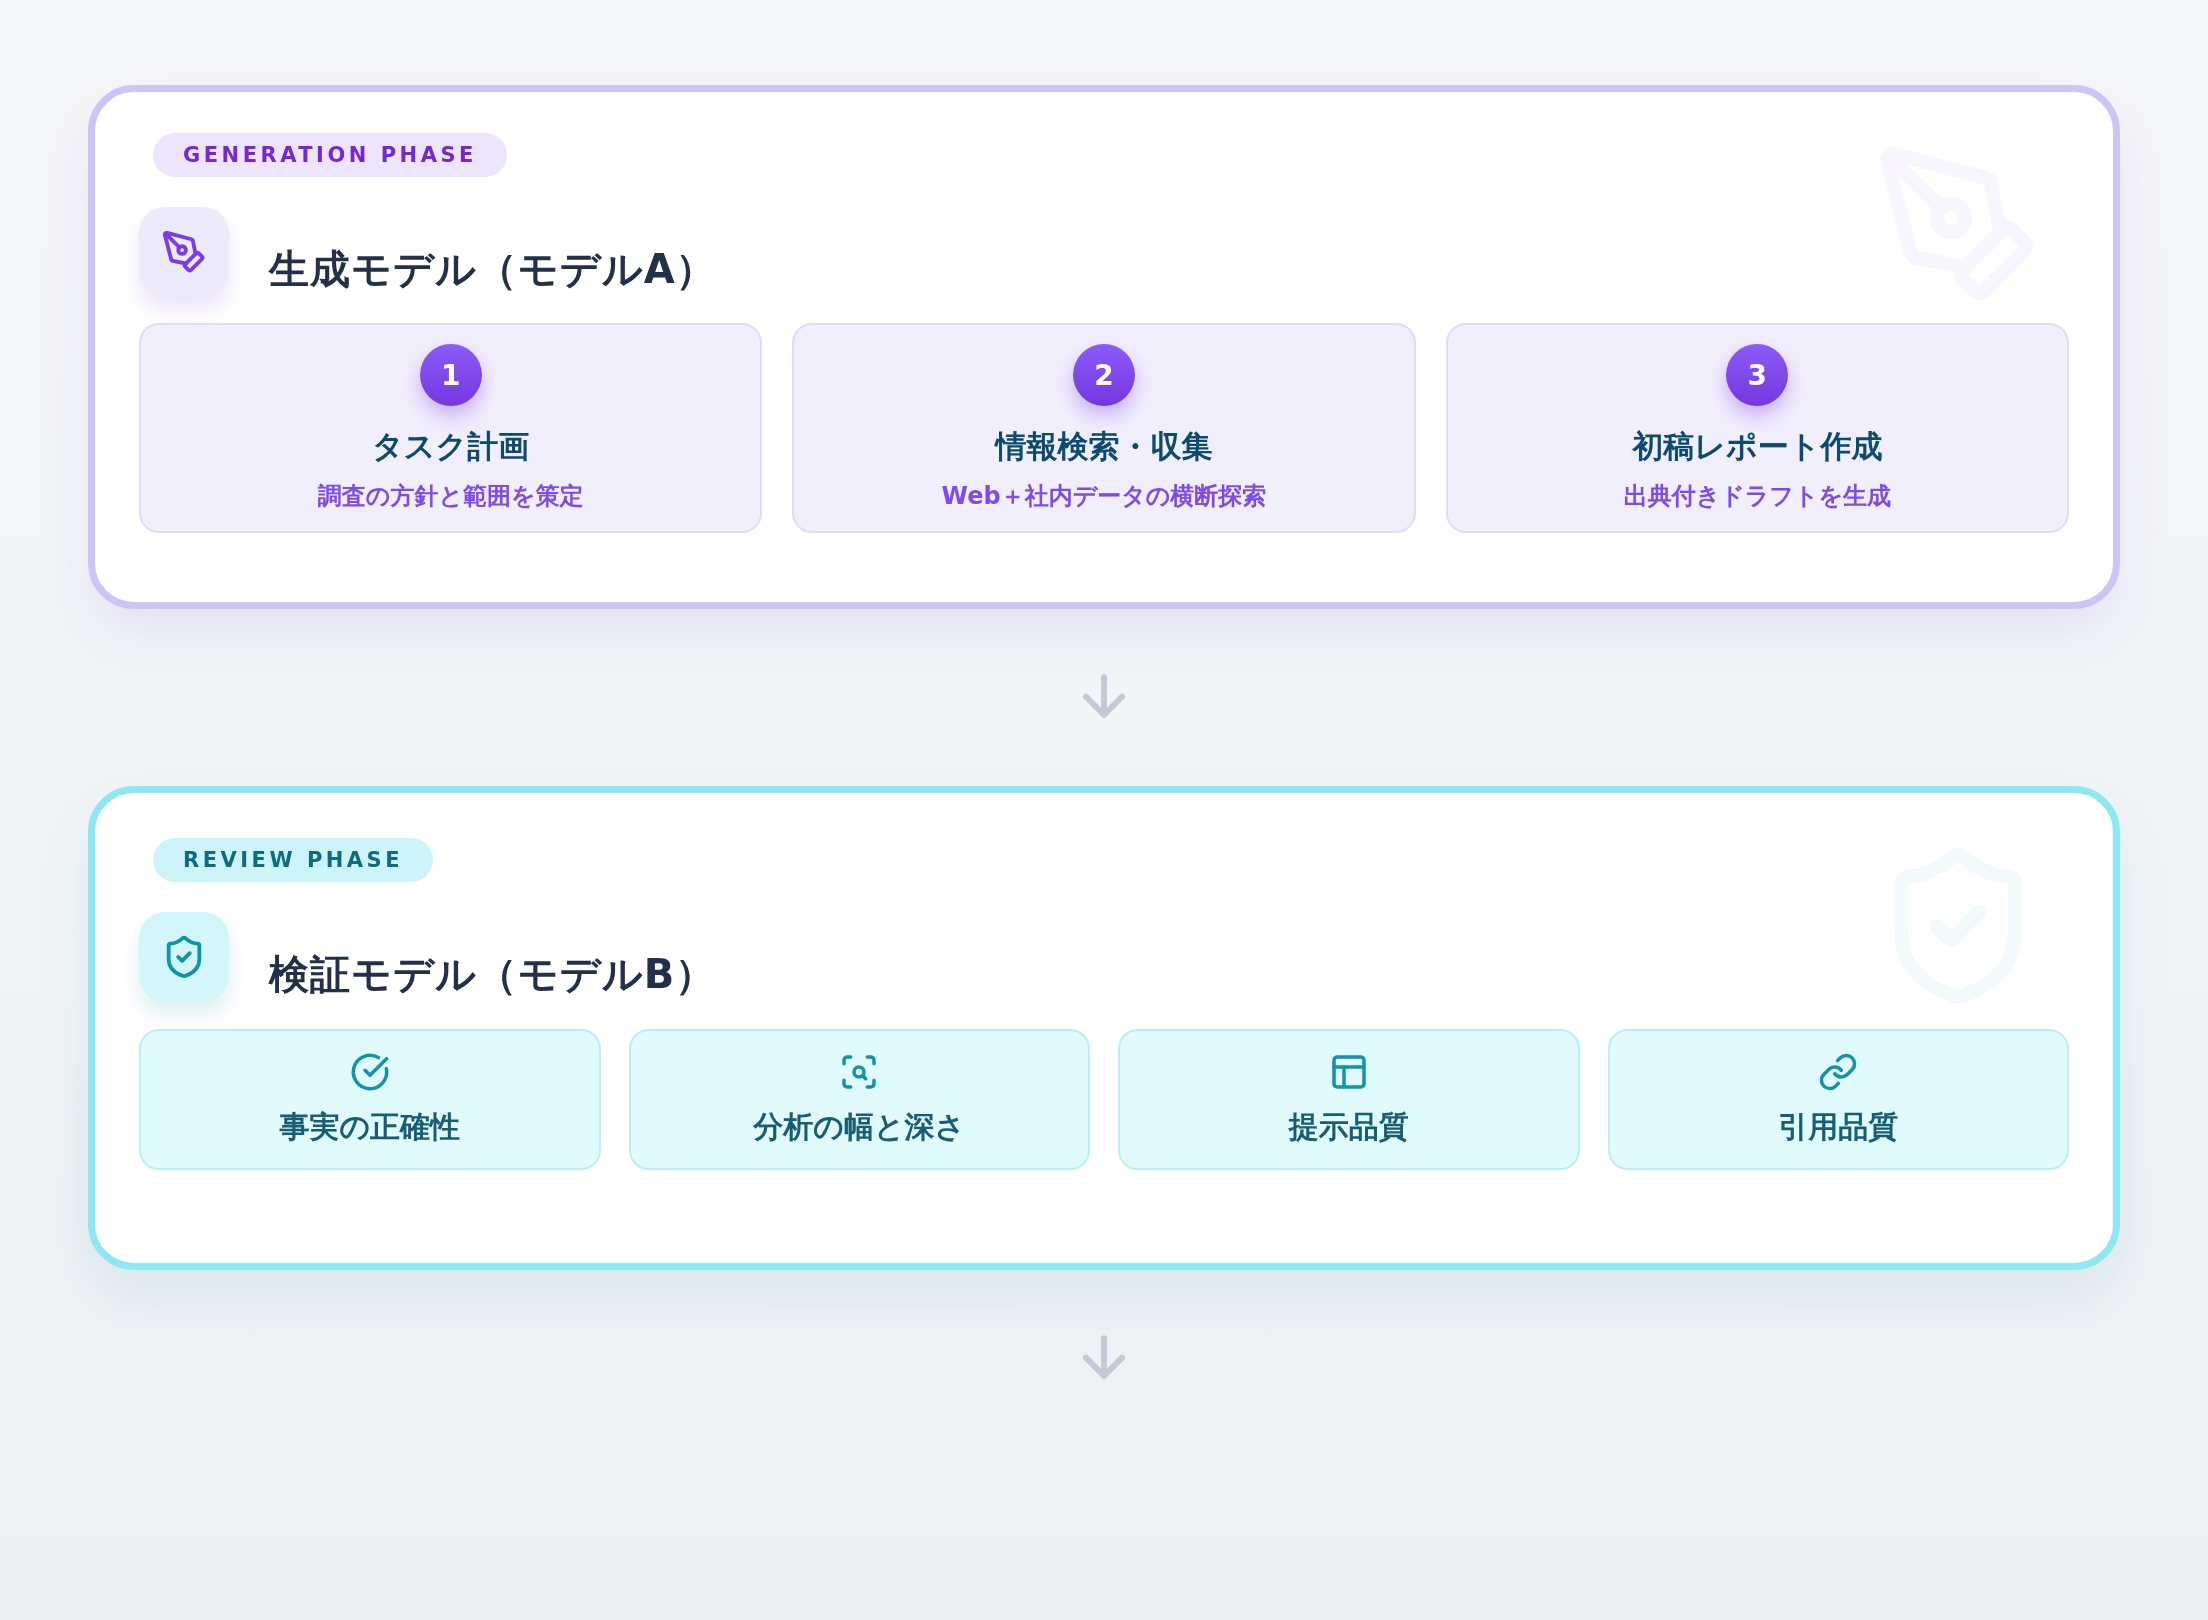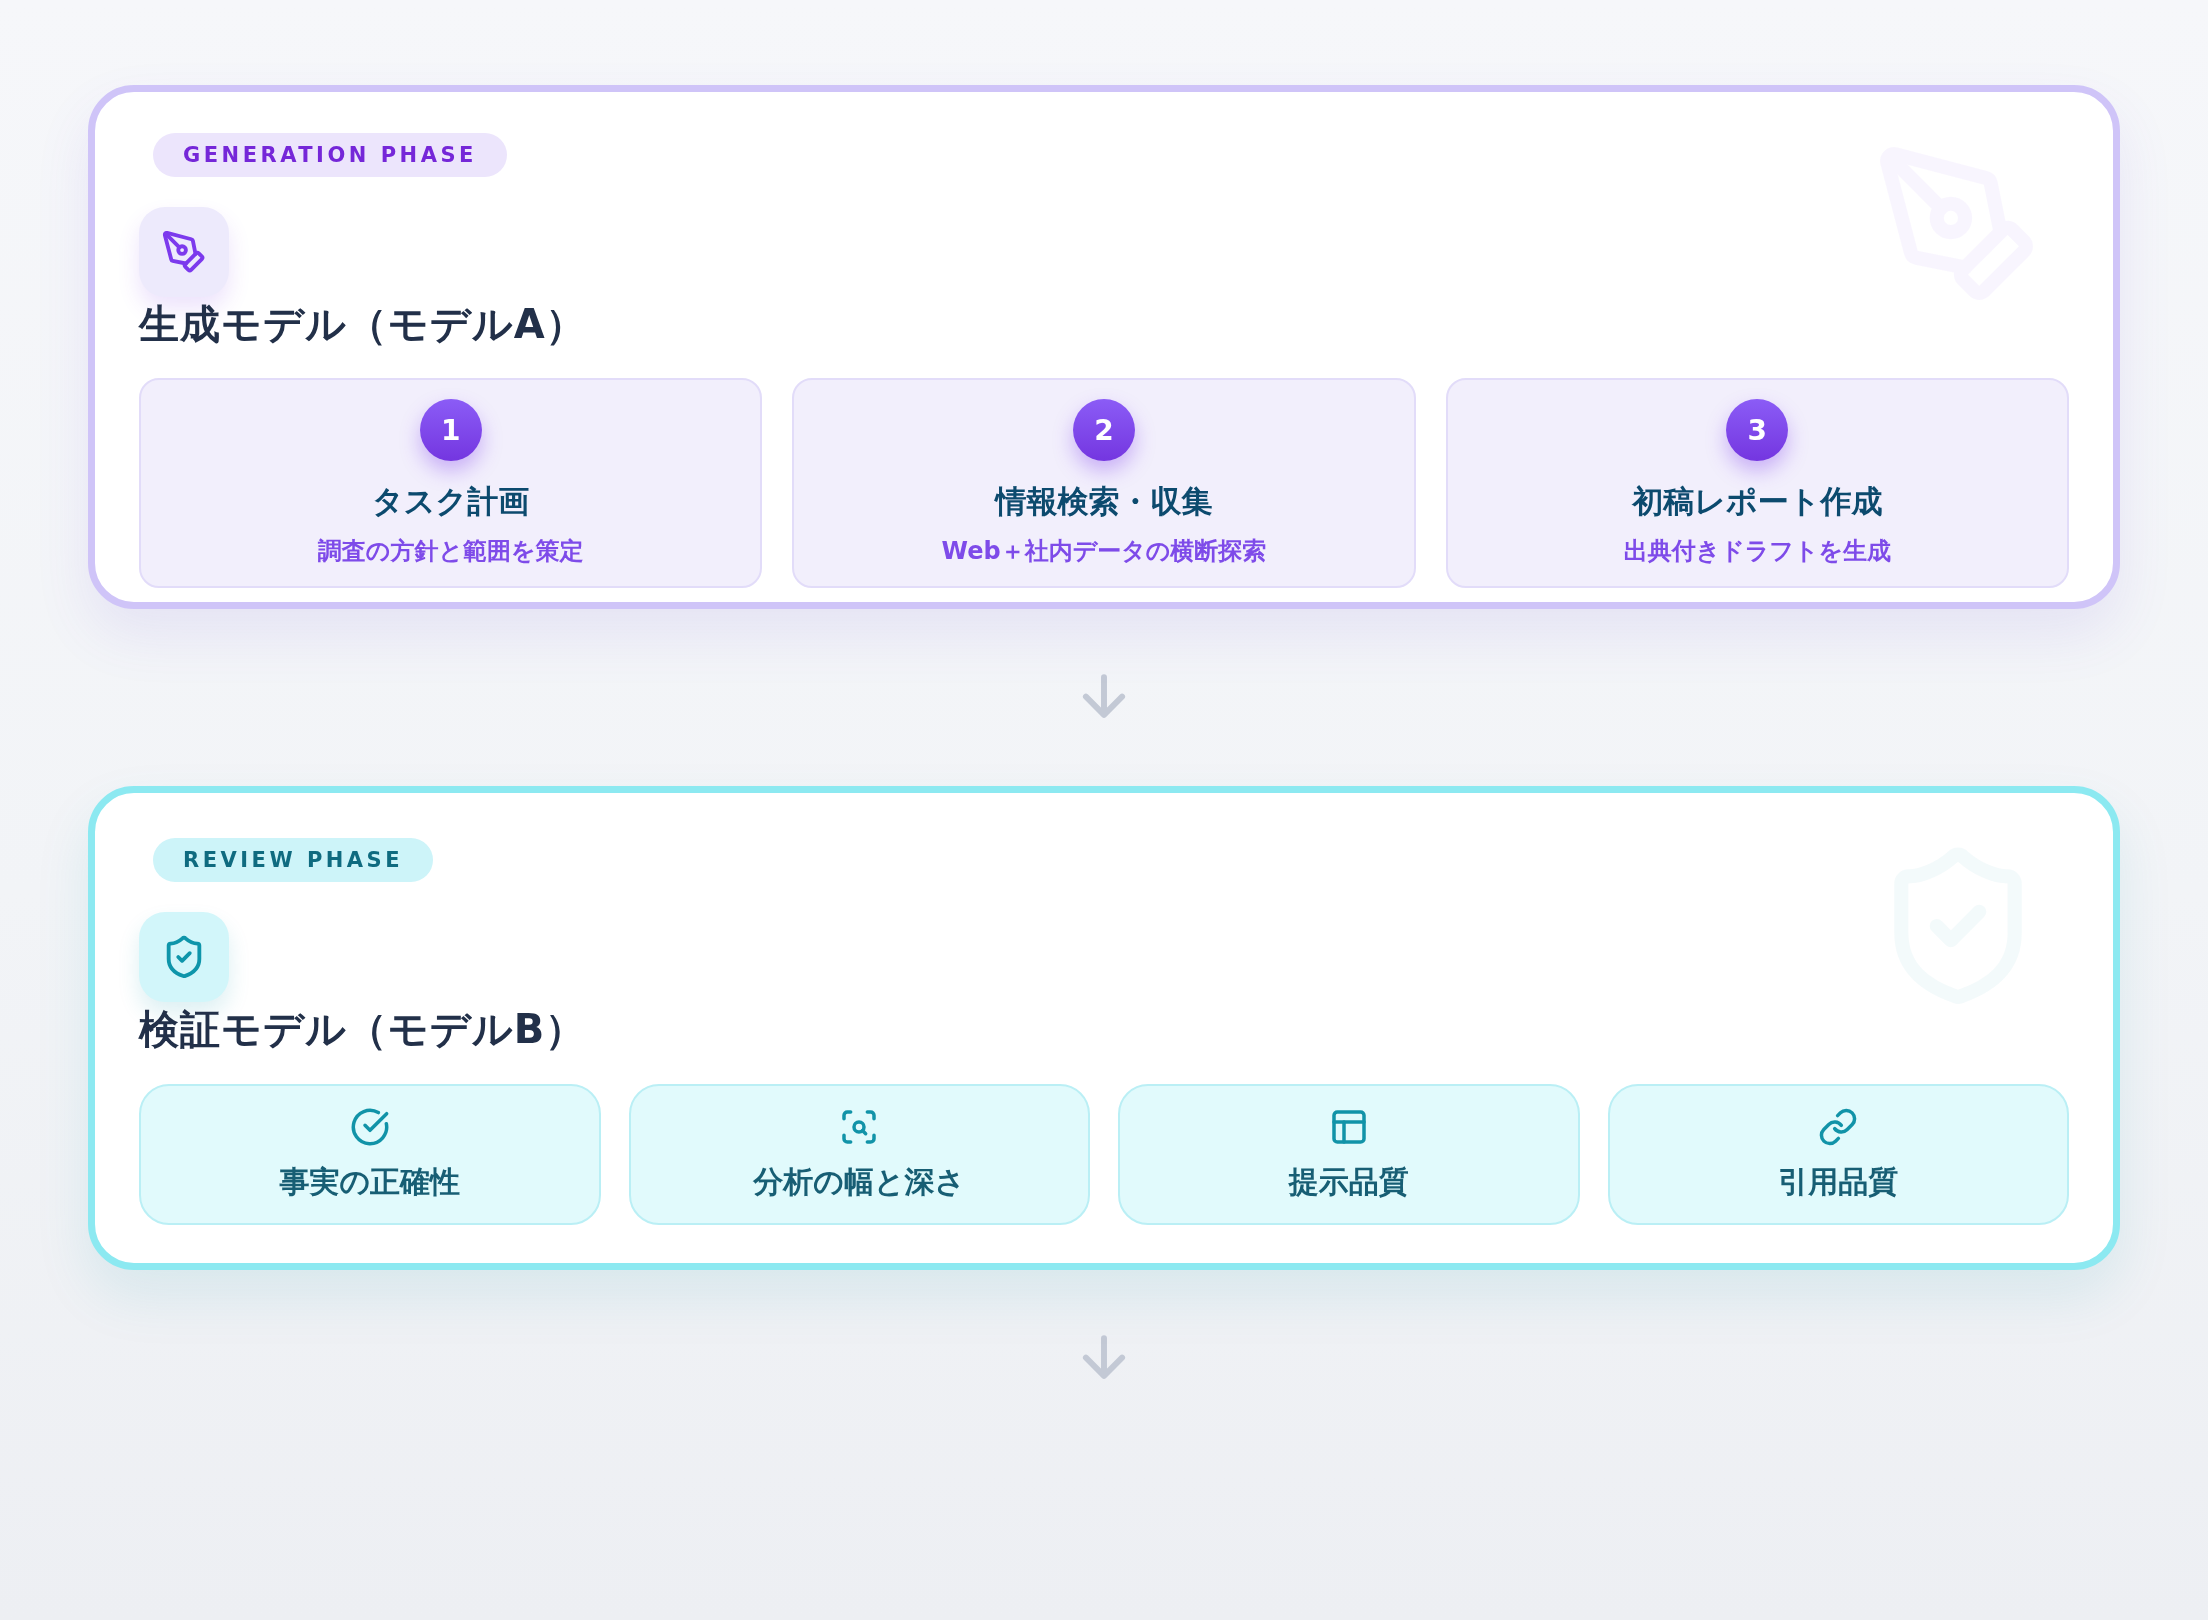--- a/index.html
+++ b/index.html
@@ -12,36 +12,36 @@
   }
   .phase-card { background:#ffffff; border-radius:46px; position:relative; width:100%; }
   .gen  { border:7px solid #cfc4f8; box-shadow:0 26px 55px rgba(109,74,219,0.10); padding:41px 44px 36px; height:524px; }
   .review { border:7px solid #8ce9f1; box-shadow:0 26px 55px rgba(14,149,170,0.10); padding:45px 44px 38px; height:484px; }
   .output-card { border:7px solid #f7d97f; box-shadow:0 22px 45px rgba(217,160,20,0.14); height:195px; border-radius:42px;
     display:flex; align-items:center; gap:36px; padding:0 44px; background:#fff; width:100%; }
   .badge { display:inline-flex; align-items:center; height:44px; padding:0 30px; border-radius:22px;
     font-size:21px; font-weight:800; letter-spacing:3.5px; }
   .gen .badge { background:#ece5fc; color:#7527d8; margin-left:14px; }
   .review .badge { background:#cdf4f9; color:#0f6b80; margin-left:14px; }
-  .model-row { display:flex; align-items:flex-start; margin-top:30px;flex-direction:column; }
+  .model-row { display:flex; align-items:flex-end; gap:40px; margin-top:30px; }
   .icon-tile { width:90px; height:90px; border-radius:26px; flex:0 0 auto;
     display:flex; align-items:center; justify-content:center; }
   .gen .icon-tile { background:#edeafc; color:#7c3aed; box-shadow:0 12px 22px rgba(124,58,237,0.14); }
   .review .icon-tile { background:#d2f6fa; color:#0e95aa; box-shadow:0 12px 22px rgba(14,149,170,0.14); }
   .model-title { font-size:40px; font-weight:800; color:#223049; letter-spacing:1px; }
   .steps { display:flex; gap:30px; margin-top:26px; }
   .step-card { flex:1; background:#f2effc; border:2px solid #e2dcf9; border-radius:20px; height:210px;
     display:flex; flex-direction:column; align-items:center; justify-content:center; text-align:center; }
   .step-num { width:62px; height:62px; border-radius:50%;
     background:linear-gradient(180deg,#8b5cf6,#7436e0); color:#fff; font-size:28px; font-weight:800;
     display:flex; align-items:center; justify-content:center; box-shadow:0 10px 20px rgba(124,58,237,0.35); }
   .step-title { margin-top:20px; font-size:31px; font-weight:800; color:#0c4a6e;font-family:Liberation Mono, monospace; }
   .step-desc { margin-top:12px; font-size:24px; font-weight:700; color:#7e4be9; }
   .checks { display:flex; gap:28px; margin-top:27px; }
-  .check-card { flex:1; background:#e1fafc; border:2px solid #baeff5; border-radius:30px; height:141px;
+  .check-card { flex:1; background:#e1fafc; border:2px solid #baeff5; border-radius:20px; height:141px;
     display:flex; flex-direction:column; align-items:center; justify-content:center; gap:15px; }
   .check-icon { color:#1193a8; display:flex; }
   .check-label { font-size:30px; font-weight:800; color:#175e74; }
   .arrow-zone { height:177px; display:flex; align-items:center; justify-content:center; color:#c3c9d5; }
   .output-card .icon-tile { background:#fbedc2; color:#d97706; box-shadow:0 12px 22px rgba(217,119,6,0.16); }
   .output-col { display:flex; flex-direction:column; align-items:flex-start; gap:16px; }
   .output-badge { display:inline-flex; align-items:center; height:40px; padding:0 28px; border-radius:20px;
     background:#fbeec0; color:#b45309; font-size:20px; font-weight:800; letter-spacing:3px; }
   .output-text { font-size:31px; font-weight:800; color:#223049; letter-spacing:0.5px; }
   .wm { position:absolute; top:48px; right:70px; opacity:0.045; pointer-events:none; }

